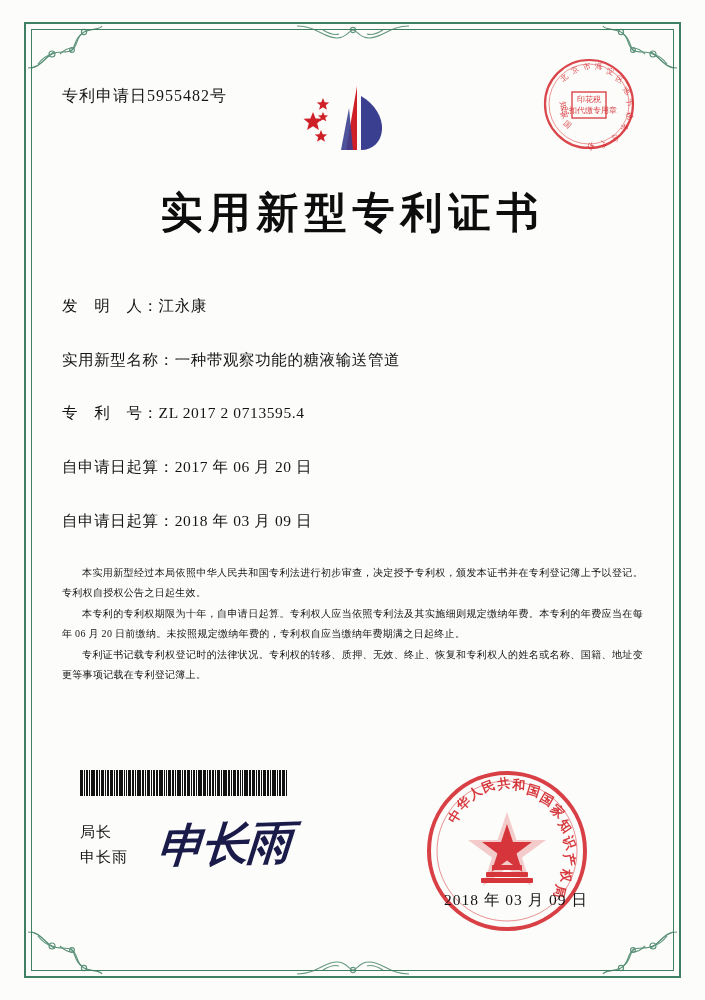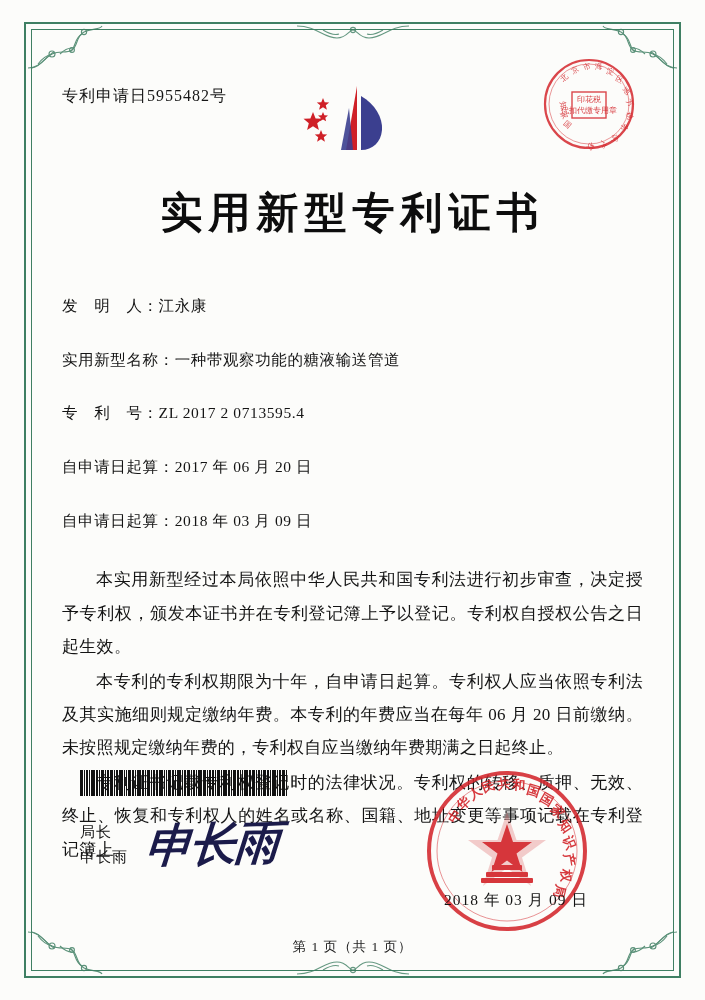--- a/index.html
+++ b/index.html
@@ -117,21 +117,21 @@
     margin-bottom: 32px;
     line-height: 1.4;
   }
   .field .lbl { }
   .field .val { }
 
   .paras {
     margin-top: 18px;
   }
   .para {
-    font-size: 17px;
+    font-size: 10px;
     line-height: 1.95;
     text-align: justify;
     text-indent: 2em;
     color: #141414;
     letter-spacing: 0.3px;
     margin: 0 0 2px 0;
   }
 
   
   .barcode {
@@ -150,20 +150,21 @@
     margin-right: 1px;
   }
 
   
   .sig-block {
     position: absolute;
     left: 80px;
     top: 820px;
     display: flex;
     align-items: flex-start;
+    gap: 12px;
   }
   .sig-labels {
     font-size: 15px;
     line-height: 1.65;
     letter-spacing: 1px;
     color: #141414;
   }
   .sig-script {
     margin-left: 18px;
     margin-top: -6px;
@@ -475,15 +476,14 @@
         <text x="139" y="70" transform="rotate(68 139 70)">识</text>
         <text x="140" y="86" transform="rotate(80 140 86)">产</text>
         <text x="138" y="101" transform="rotate(92 138 101)">权</text>
         <text x="133" y="116" transform="rotate(104 133 116)">局</text>
       </g>
     </svg>
   </div>
 
   <div class="seal-date">2018 年 03 月 09 日</div>
 
-  <div class="footer">第 1 页（共 1 页）</div>
 
 </div>
 
 </body></html>

